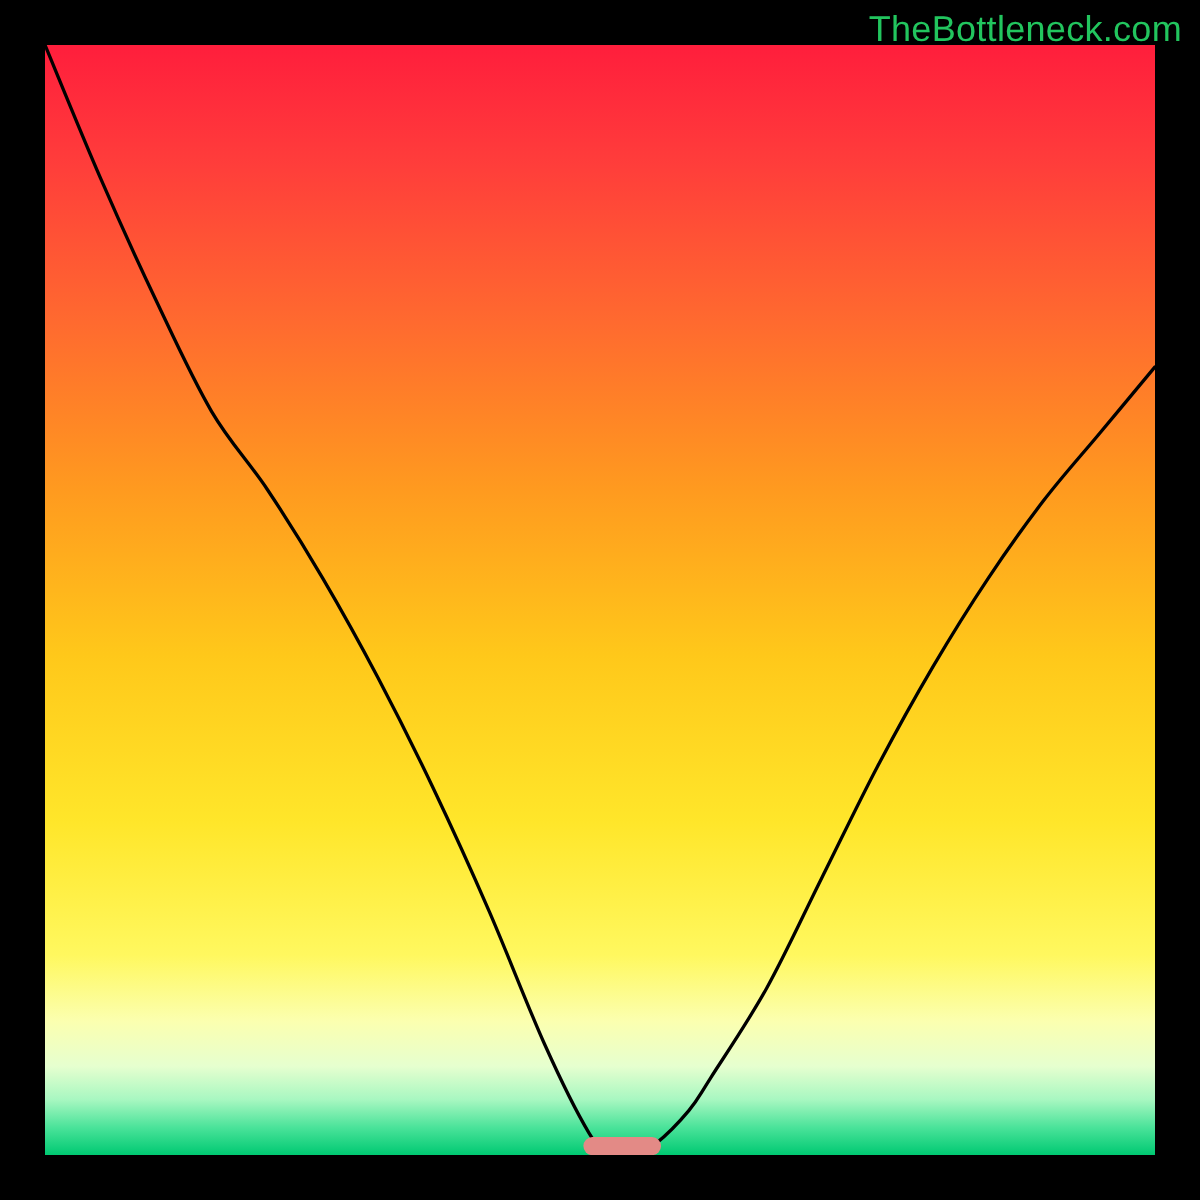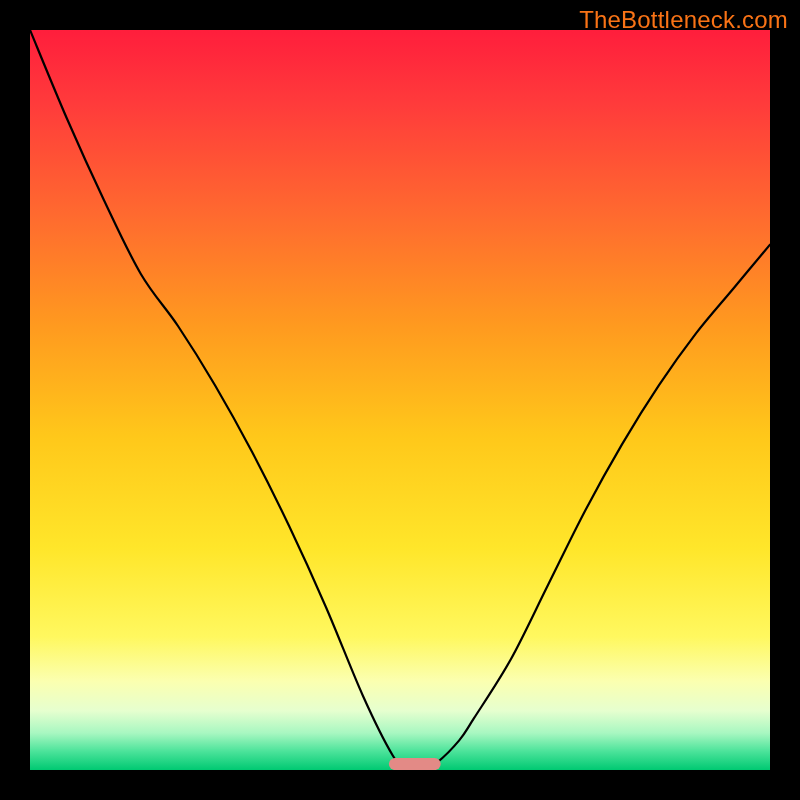--- a/index.html
+++ b/index.html
@@ -22,21 +22,21 @@
   left: 30px;
   top: 30px;
   width: 740px;
   height: 740px;
   overflow: hidden;
 }
 .watermark {
   position: absolute;
   top: 6px;
   right: 12px;
-  color: #f97316;
+  color: #22c55e;
   font-size: 24px;
   font-weight: 400;
   letter-spacing: 0.2px;
 }
 svg {
   position: absolute;
   inset: 0;
 }
 </style>
 </head>

